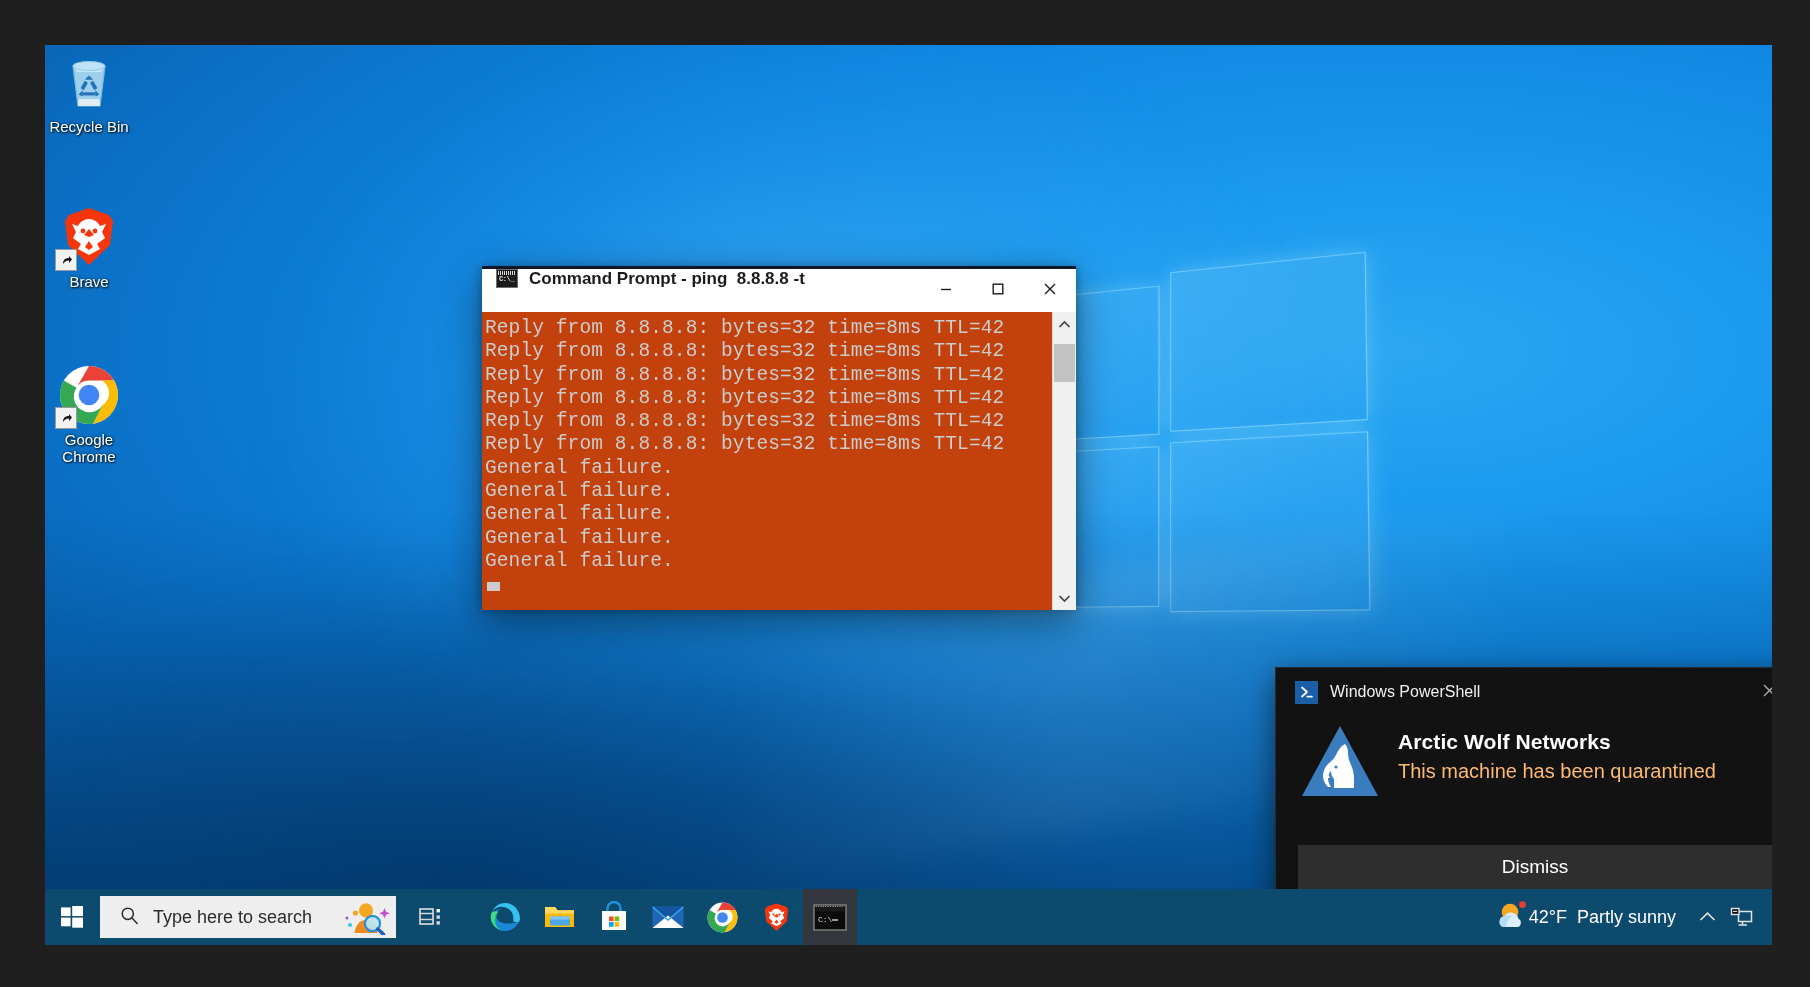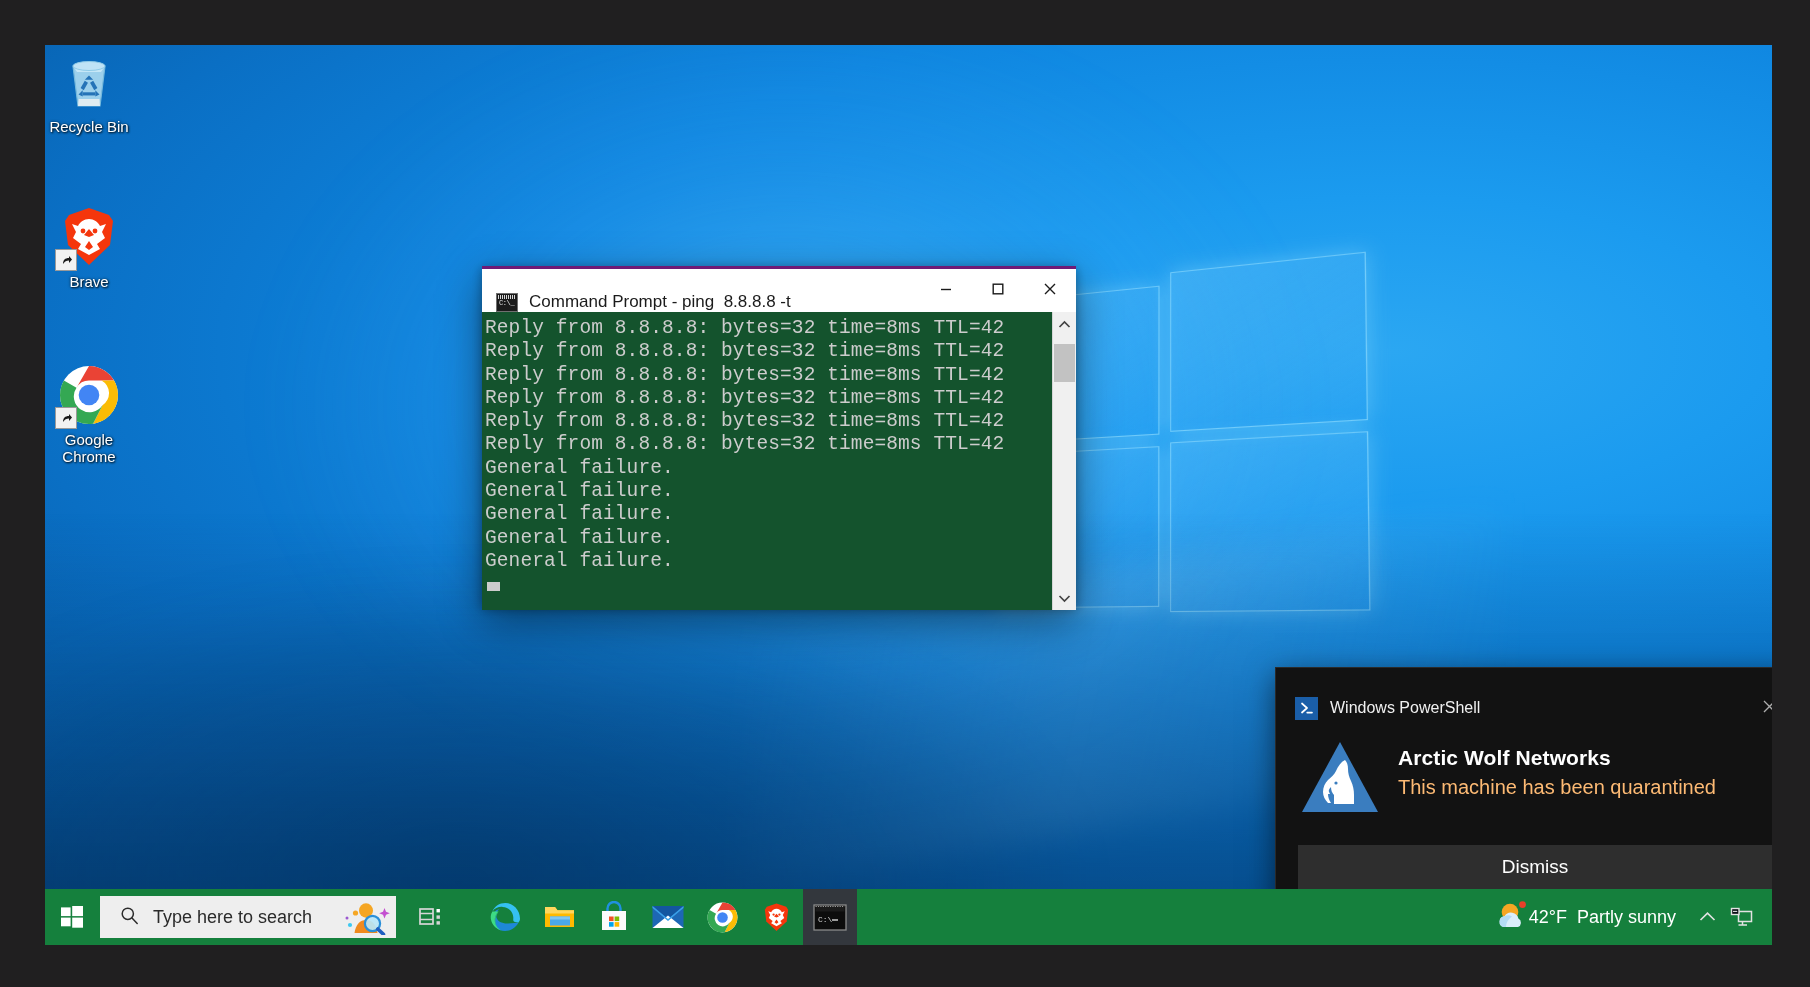--- a/index.html
+++ b/index.html
@@ -106,24 +106,25 @@
   
   #cmd-window {
     position: absolute;
     left: 437px; top: 221px;
     width: 594px; height: 341px;
     box-shadow: 0 14px 40px rgba(0,0,0,0.45), 0 2px 10px rgba(0,0,0,0.35);
   }
   #cmd-titlebar {
     height: 43px;
     background: #ffffff;
-    border-top: 3px solid #701a75;
+    border-top: 3px solid #0f172a;
     display: flex;
-    align-items: flex-end;
+    align-items: flex-start;
     position: relative;
+    font-weight: bold;
   }
   #cmd-icon {
     width: 20px; height: 17px;
     margin-left: 14px; margin-right: 11px;
     background: #1b1b1b;
     border: 1px solid #6f6f6f;
     position: relative;
     flex: none;
   }
   #cmd-icon::before {
@@ -148,21 +149,21 @@
     background: transparent;
     border: none;
     cursor: default;
   }
   .win-btns { position: absolute; right: 0; top: 0; display: flex; height: 40px; }
   .win-btn svg { display:block; }
 
   #cmd-body {
     position: relative;
     height: 298px;
-    background: #14532d;
+    background: #c2410c;
     display: flex;
   }
   #cmd-console {
     flex: 1;
     padding: 5px 0 0 3px;
     overflow: hidden;
   }
   .cline {
     font-family: "Liberation Mono", monospace;
     font-size: 19.5px;
@@ -204,21 +205,21 @@
     position: absolute;
     left: 1230px; top: 622px;
     width: 518px; height: 243px;
     background: #121212;
     border: 1px solid #2a2a2a;
     box-shadow: 0 8px 28px rgba(0,0,0,0.55);
   }
   #toast-header {
     display: flex; align-items: center;
     height: 48px;
-    padding: 16px 16px 0 19px;
+    padding: 0 16px 0 19px;
   }
   #ps-icon {
     width: 23px; height: 23px;
     background: #1a5ea8;
     display: flex; align-items: center; justify-content: center;
     flex: none;
     margin-right: 12px;
   }
   #toast-app-name {
     font-size: 16px; color: #f0f0f0;
@@ -254,21 +255,21 @@
     display: flex; align-items: center; justify-content: center;
     border: none;
     cursor: default;
   }
 
   
   #taskbar {
     position: absolute;
     left: 45px; bottom: 42px;
     width: 1727px; height: 56px;
-    background: #15803d;
+    background: #0c4a6e;
     display: flex;
     align-items: center;
   }
   #start-btn {
     width: 53px; height: 56px;
     display: flex; align-items: center; justify-content: center;
     cursor: default;
   }
   #search-box {
     width: 296px; height: 42px;

